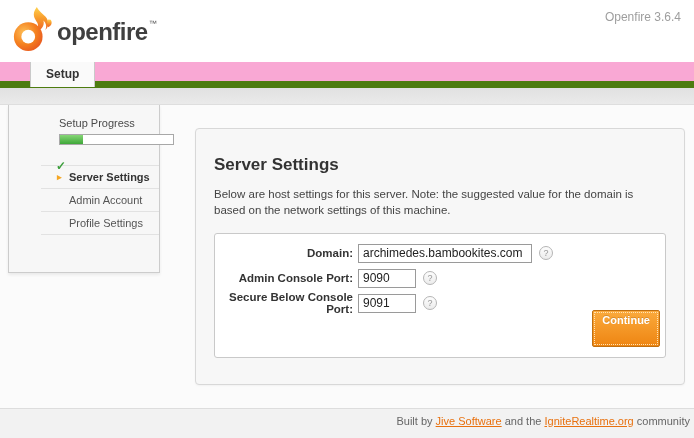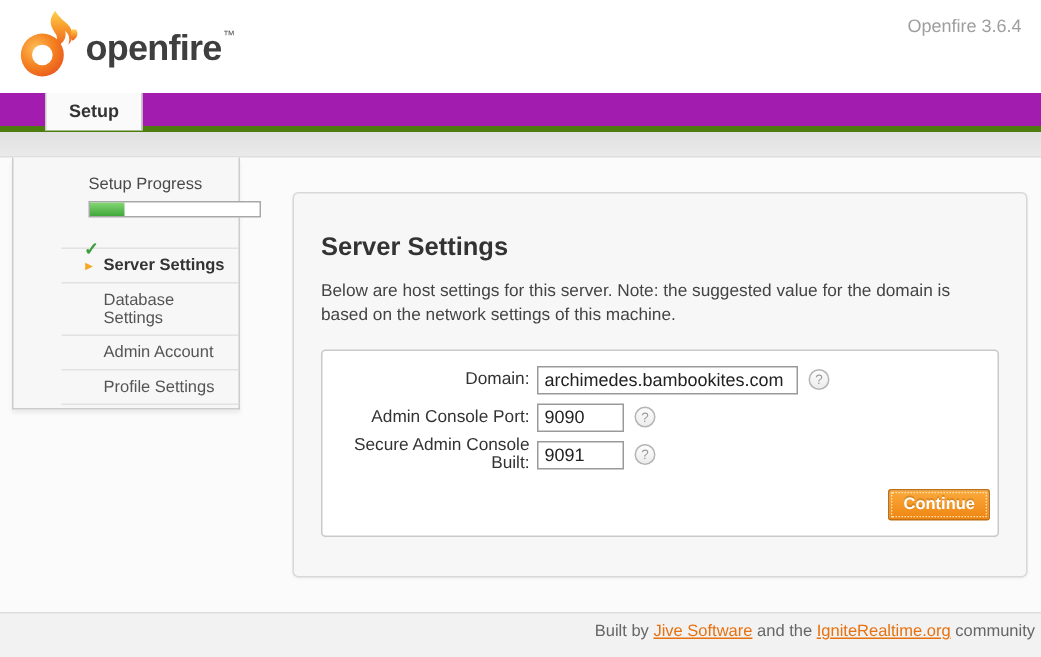--- a/index.html
+++ b/index.html
@@ -13,21 +13,21 @@
 
   
   .header { position: absolute; top: 0; left: 0; right: 0; height: 78px; background: #fff; }
   .logo-wrap { position: absolute; left: 12px; top: 7px; display: flex; align-items: center; }
   .brand { font-size: 24px; font-weight: bold; color: #3f3f3f; letter-spacing: -0.5px; margin-left: 3px; }
   .tm { font-size: 8px; color: #555; position: relative; top: -9px; margin-left: 1px; }
   .version { position: absolute; right: 13px; top: 10px; font-size: 12px; color: #9e9e9e; }
 
   
   .tabbar { position: absolute; top: 62px; left: 0; right: 0; height: 26px;
-            background: #a21caf; border-bottom: 4px solid #4d7c0f; }
+            background: #f9a8d4; border-bottom: 7px solid #4d7c0f; }
   .tab { position: absolute; left: 30px; top: 0; height: 25px; line-height: 25px;
          padding: 0 15px; background: #fafafa; border-left: 1px solid #c9c9c9;
          border-right: 1px solid #c9c9c9; font-size: 12px; font-weight: bold;
          color: #333; cursor: pointer; }
   .band { position: absolute; top: 88px; left: 0; right: 0; height: 17px;
           background: linear-gradient(#e1e1e1, #eaeaea); border-bottom: 1px solid #dedede; }
 
   
   .sidebar { position: absolute; left: 8px; top: 105px; width: 152px; height: 168px;
              background: #f7f7f7; border: 1px solid #ccc; border-top: none;
@@ -49,35 +49,35 @@
   .card { position: absolute; left: 195px; top: 128px; width: 490px; height: 257px;
           background: #f7f7f7; border: 1px solid #d8d8d8; border-radius: 4px;
           padding: 0 18px; box-shadow: 0 1px 2px rgba(0,0,0,0.04); }
   .page-title { margin-top: 26px; font-size: 17px; font-weight: bold; color: #333; }
   .desc { margin-top: 11px; font-size: 11.5px; color: #444; line-height: 1.4; width: 452px; }
 
   .formbox { position: relative; margin-top: 15px; width: 452px; height: 125px;
              background: #fff; border: 1px solid #c9c9c9; border-radius: 3px;
              padding-top: 9px; }
   .frow { display: flex; align-items: center; margin-bottom: 5px; height: 20px; }
-  .flabel { width: 138px; text-align: right; font-size: 11.5px; color: #333; flex: none; }
+  .flabel { width: 138px; text-align: right; font-size: 11.5px; color: #333; flex: none; font-weight: bold; }
   .finput { margin-left: 5px; height: 19px; border: 1px solid #9a9a9a; font-size: 12px;
             padding: 0 4px; font-family: "Liberation Sans", sans-serif; color: #222;
             background: #fff; }
   .finput.domain { width: 174px; }
   .finput.port { width: 58px; }
   .help { margin-left: 7px; width: 14px; height: 14px; border-radius: 50%;
           border: 1px solid #b5b5b5; background: linear-gradient(#fdfdfd, #ececec);
           color: #999; font-size: 9px; line-height: 13px; text-align: center;
           flex: none; cursor: pointer; }
 
   .continue-btn { position: absolute; right: 5px; bottom: 10px;
           background: linear-gradient(#fbaa3c, #ee8512);
           border: 1px solid #c06f10; border-radius: 2px; color: #fff;
-          font-weight: bold; font-size: 11px; padding: 3px 9px 4px;
+          font-weight: bold; font-size: 11px; padding: 3px 9px 20px;
           font-family: "Liberation Sans", sans-serif; cursor: pointer;
           text-shadow: 0 -1px 0 rgba(0,0,0,0.15); }
   .continue-btn::after { content: ""; position: absolute; top: 1px; left: 1px;
           right: 1px; bottom: 1px; border: 1px dotted #ffe3b3; border-radius: 1px;
           pointer-events: none; }
 
   
   .footer { position: absolute; left: 0; right: 0; top: 408px; height: 30px;
             background: #f2f2f2; border-top: 1px solid #dddddd; font-size: 11px;
             color: #666; text-align: right; padding: 6px 4px 0 0; }
@@ -126,23 +126,20 @@
   </div>
   <div class="side-list">
     <div class="side-item done">
       <span class="check-icon">✓</span>
     </div>
     <div class="side-item current">
       <span class="arrow-icon">▸</span>
       <span>Server Settings</span>
     </div>
     <div class="side-item">
-      <span>Database Settings</span>
-    </div>
-    <div class="side-item">
       <span>Admin Account</span>
     </div>
     <div class="side-item">
       <span>Profile Settings</span>
     </div>
   </div>
 </div>
 
 <div class="card">
   <div class="page-title">Server Settings</div>
@@ -153,21 +150,21 @@
       <span class="flabel">Domain:</span>
       <input class="finput domain" type="text" value="archimedes.bambookites.com" style="">
       <span class="help">?</span>
     </div>
     <div class="frow">
       <span class="flabel">Admin Console Port:</span>
       <input class="finput port" type="text" value="9090" style="">
       <span class="help">?</span>
     </div>
     <div class="frow">
-      <span class="flabel">Secure Admin Console Built:</span>
+      <span class="flabel">Secure Below Console Port:</span>
       <input class="finput port" type="text" value="9091" style="">
       <span class="help">?</span>
     </div>
     <button class="continue-btn">Continue</button>
   </div>
 </div>
 
 <div class="footer">
   <span>Built by</span>
   <a>Jive Software</a>

